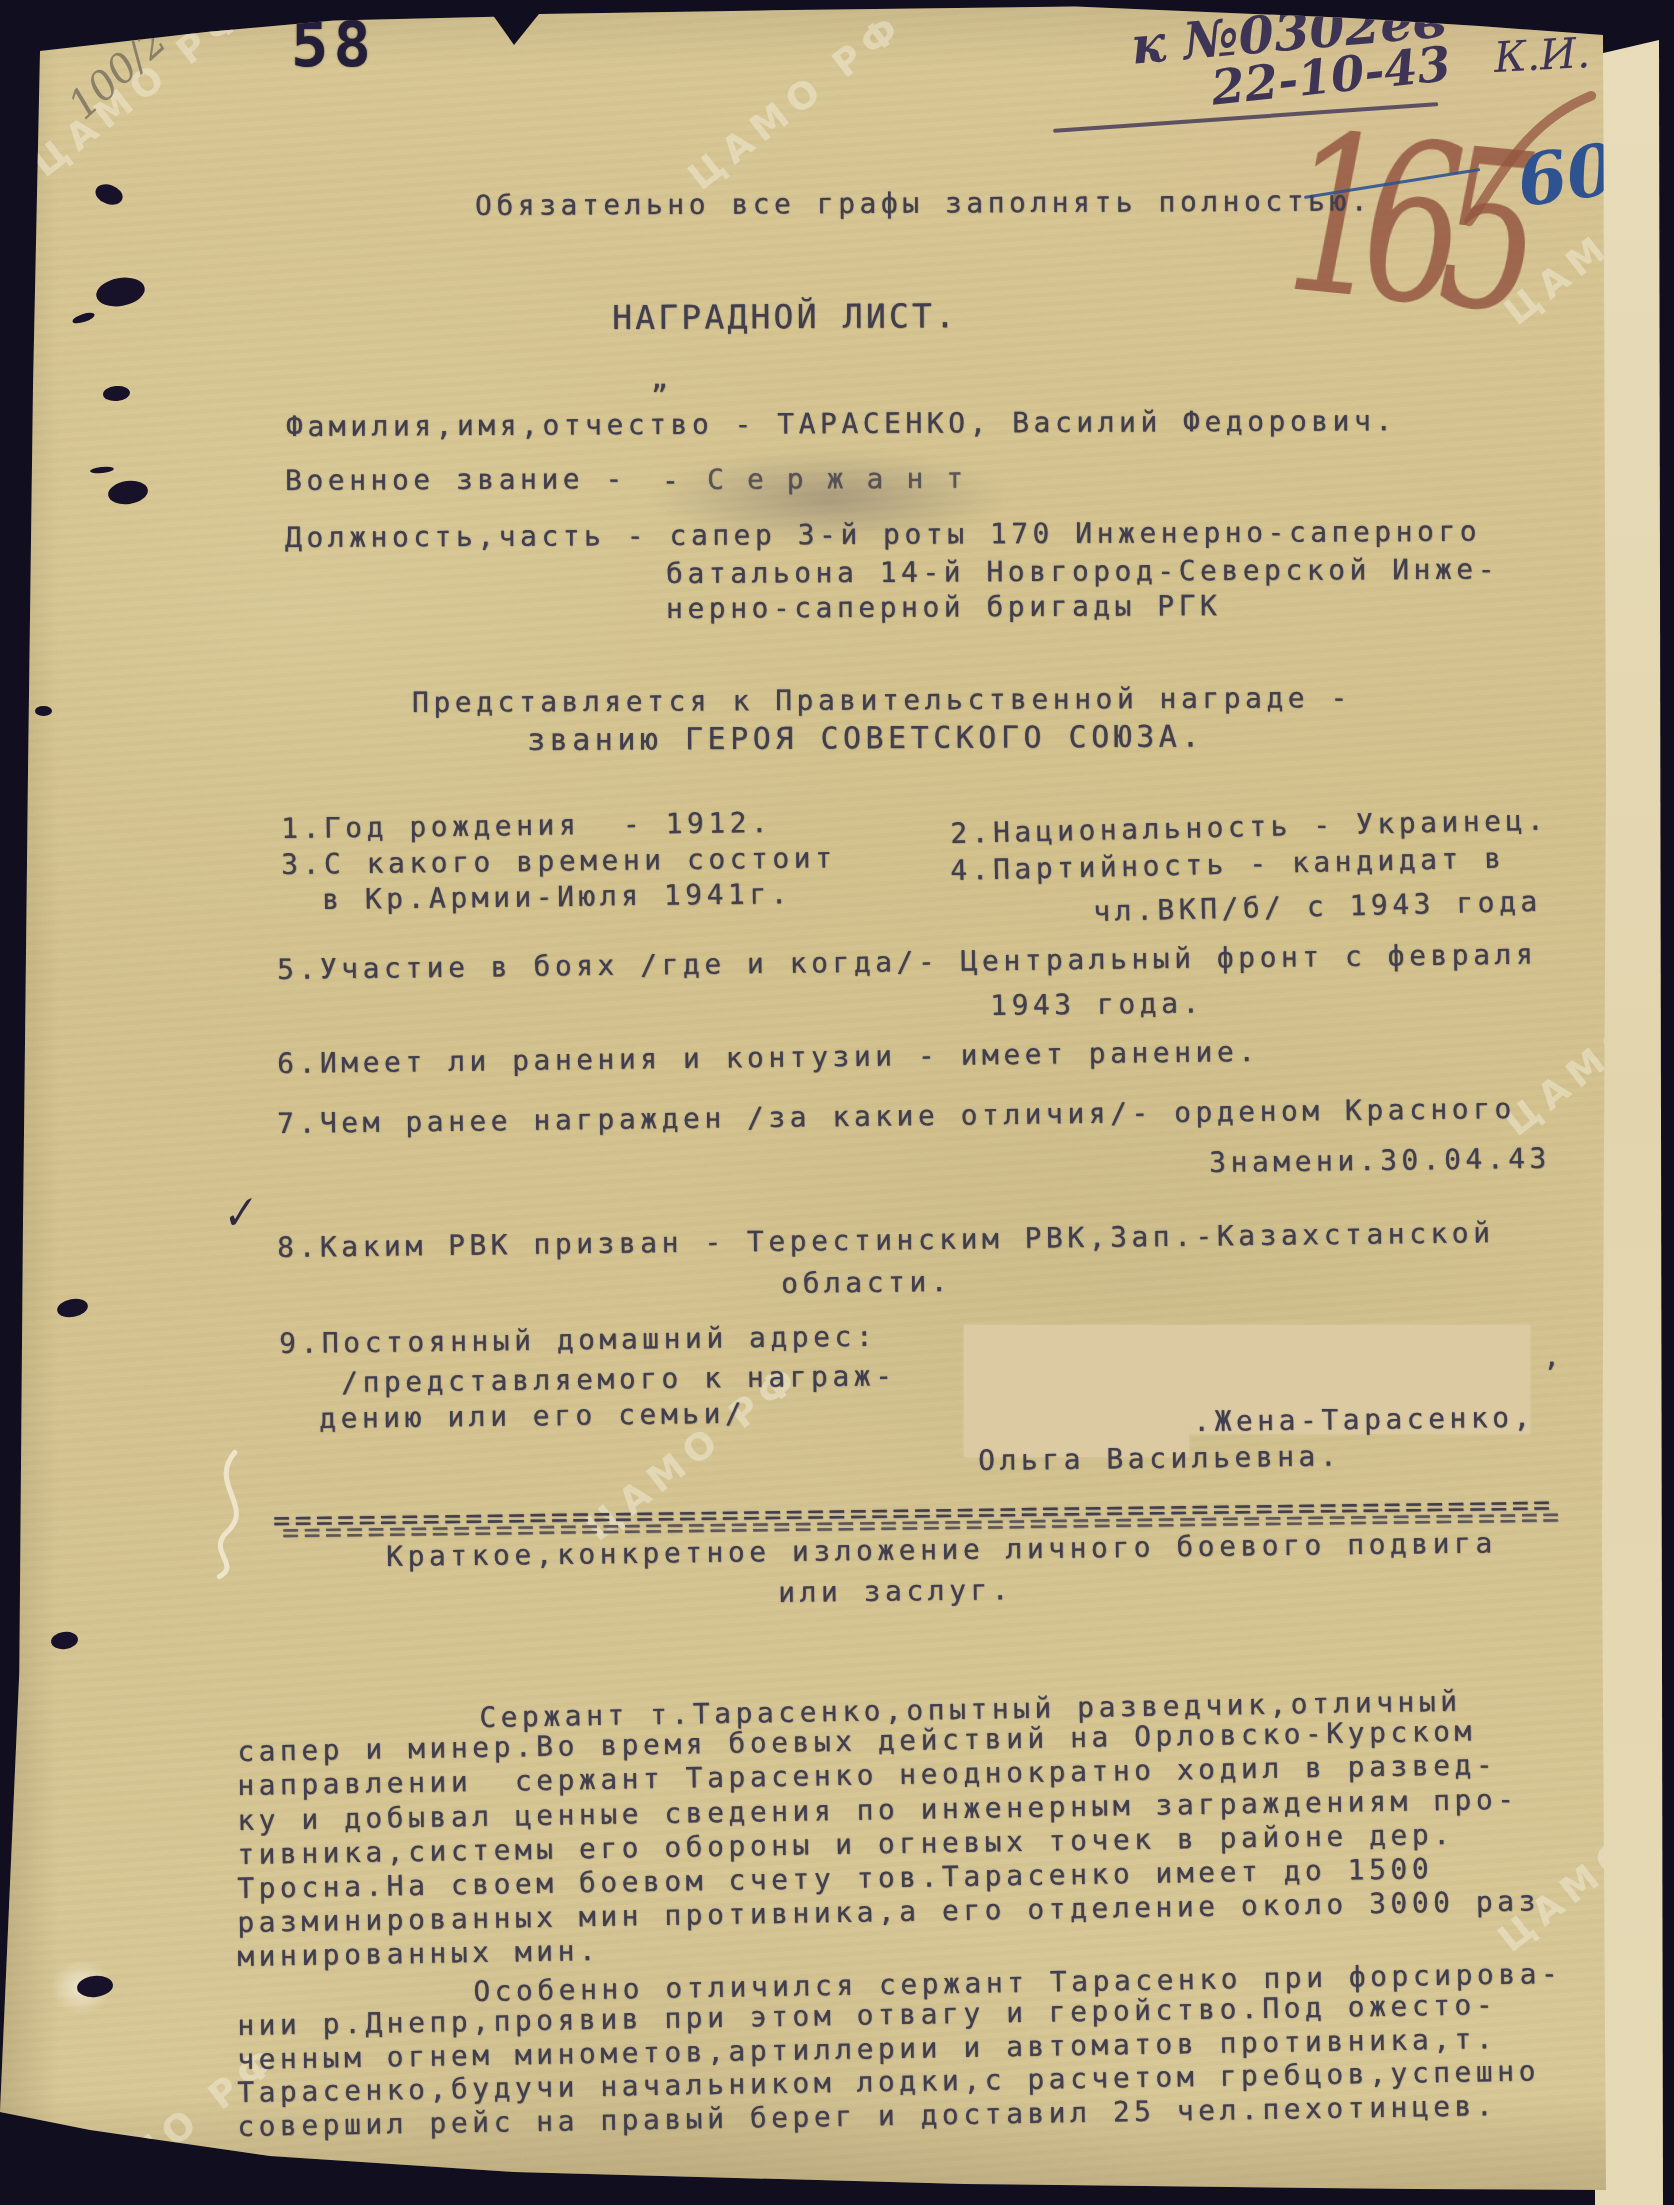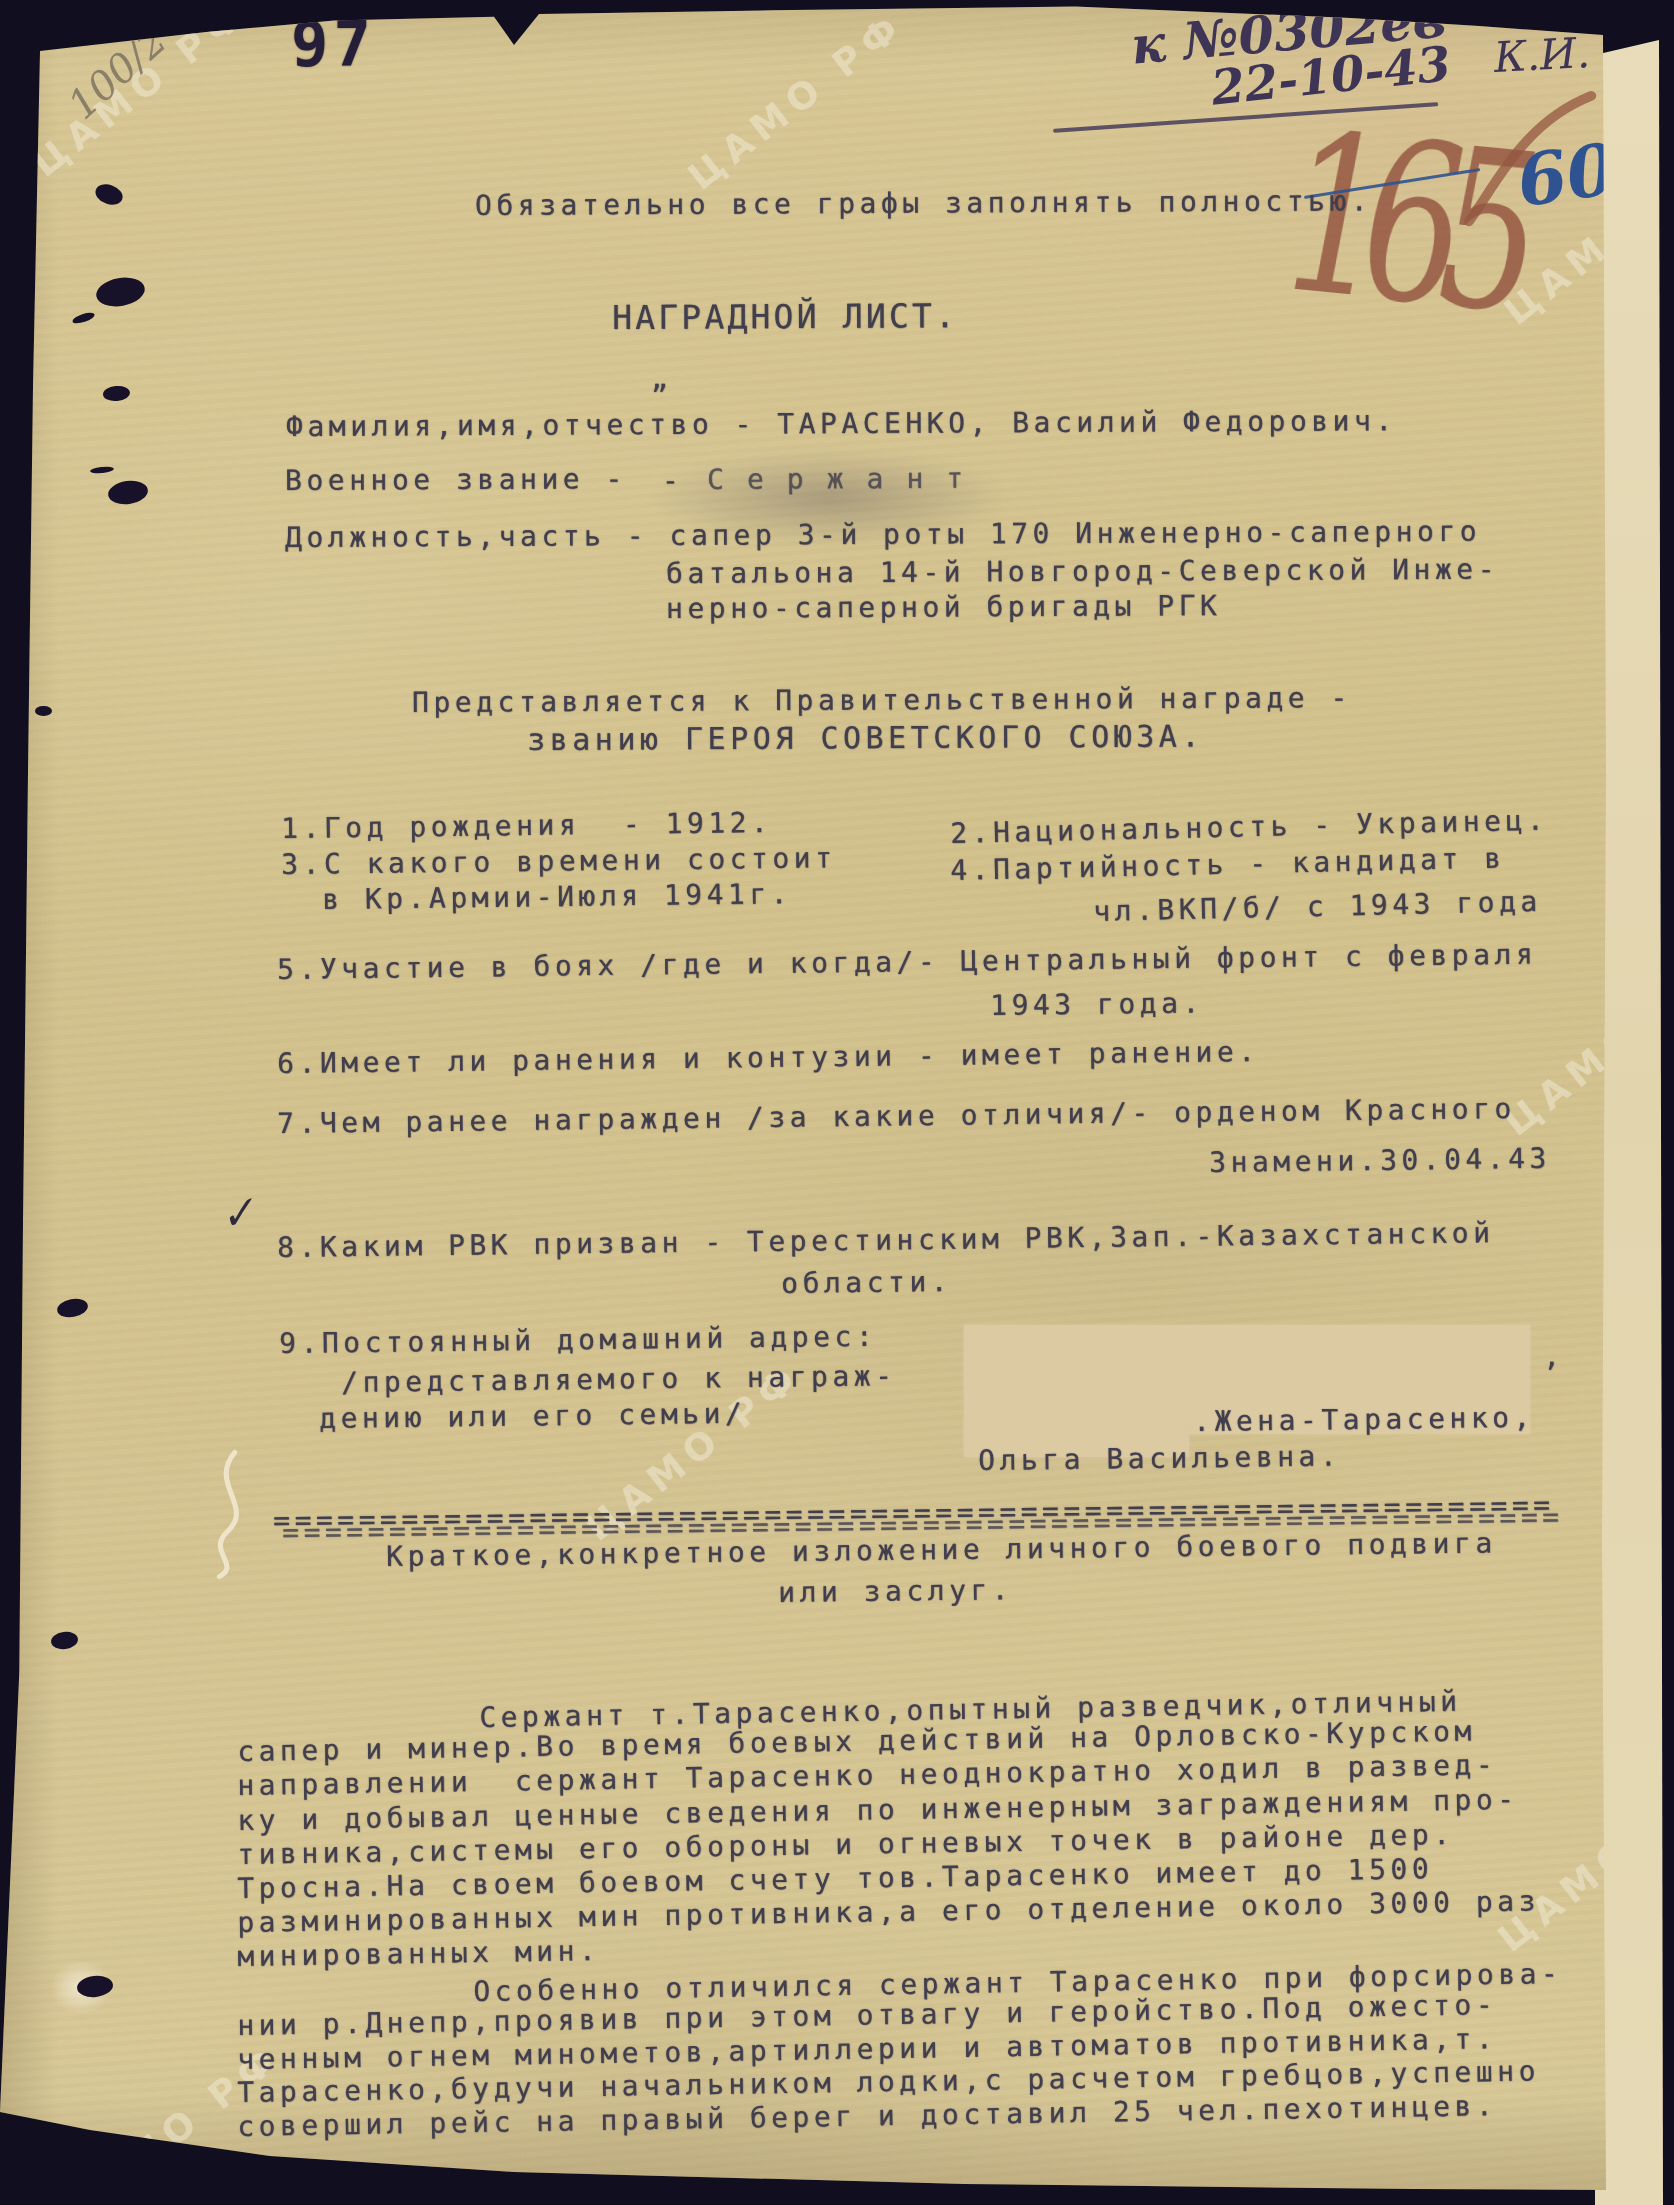--- a/index.html
+++ b/index.html
@@ -95,21 +95,21 @@
   <div class="paper-shade"></div>
 
   <span class="wm" style="left:26px;top:154px;">ЦАМО РФ</span>
   <span class="wm" style="left:682px;top:167px;">ЦАМО РФ</span>
   <span class="wm" style="left:1498px;top:302px;">ЦАМО РФ</span>
   <span class="wm" style="left:1498px;top:1113px;">ЦАМО РФ</span>
   <span class="wm" style="left:579px;top:1518px;">ЦАМО РФ</span>
   <span class="wm" style="left:1492px;top:1929px;">ЦАМО РФ</span>
   <span class="wm" style="left:58px;top:2199px;">ЦАМО РФ</span>
 
-  <span class="stamp" style="left:291px;top:14px;font-size:62px;">97</span>
+  <span class="stamp" style="left:291px;top:14px;font-size:62px;">58</span>
   <span class="hand pencil" style="left:61px;top:96px;font-size:40px;transform:rotate(-42deg);">100/2</span>
   <span class="hand" style="left:1129px;top:20.6px;font-size:51px;transform:rotate(-5deg);font-weight:bold;">к №0302ев</span>
   <div class="stroke" style="left:1053px;top:129px;width:386px;height:3.9px;background:rgba(63,53,87,0.8);transform:rotate(-4deg);border-radius:1.9px;"></div>
   <span class="hand" style="left:1209px;top:64px;font-size:48px;transform:rotate(-6deg);font-weight:bold;">22-10-43</span>
   <span class="hand" style="left:1493px;top:37px;font-size:42px;transform:rotate(-3deg);">К.И.</span>
 
   <span class="hand maroon" style="left:1293px;top:103px;font-size:219px;letter-spacing:-33px;transform:scaleX(0.72) rotate(4deg);">165</span>
   <svg class="stroke" style="left:1460px;top:84px;" width="141" height="148" viewBox="0 0 220 230">
     <path d="M14,214 C60,150 100,60 205,18" stroke="rgba(148,87,66,0.75)" stroke-width="15" fill="none" stroke-linecap="round"></path>
   </svg>

